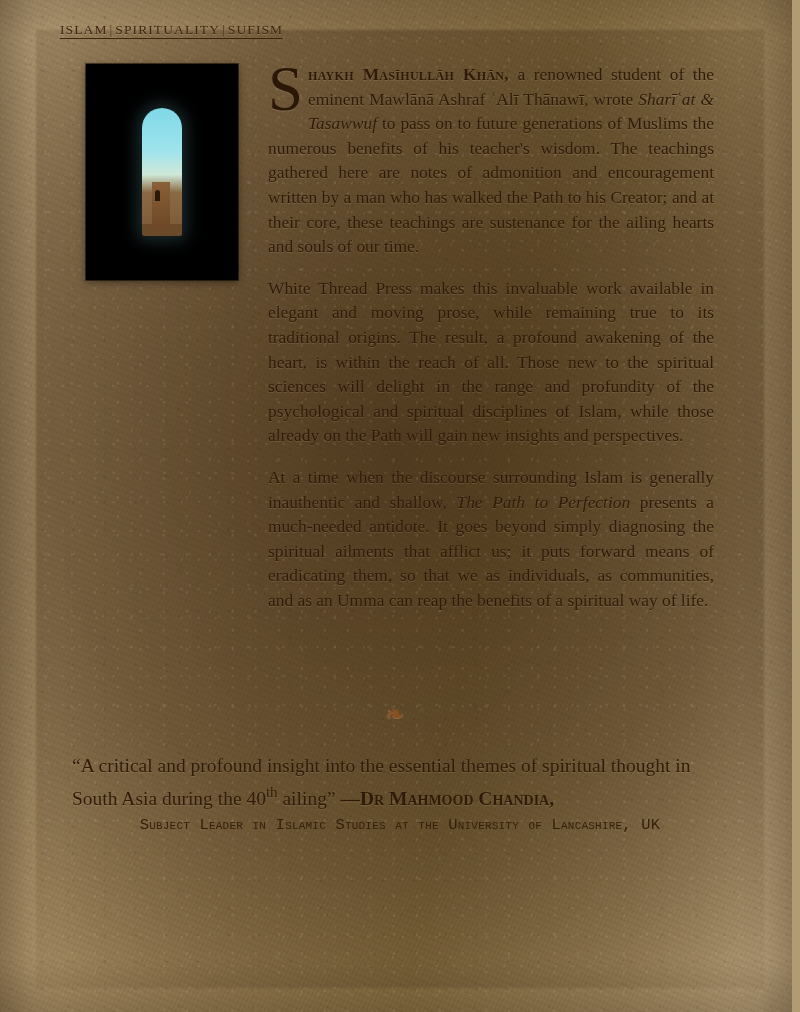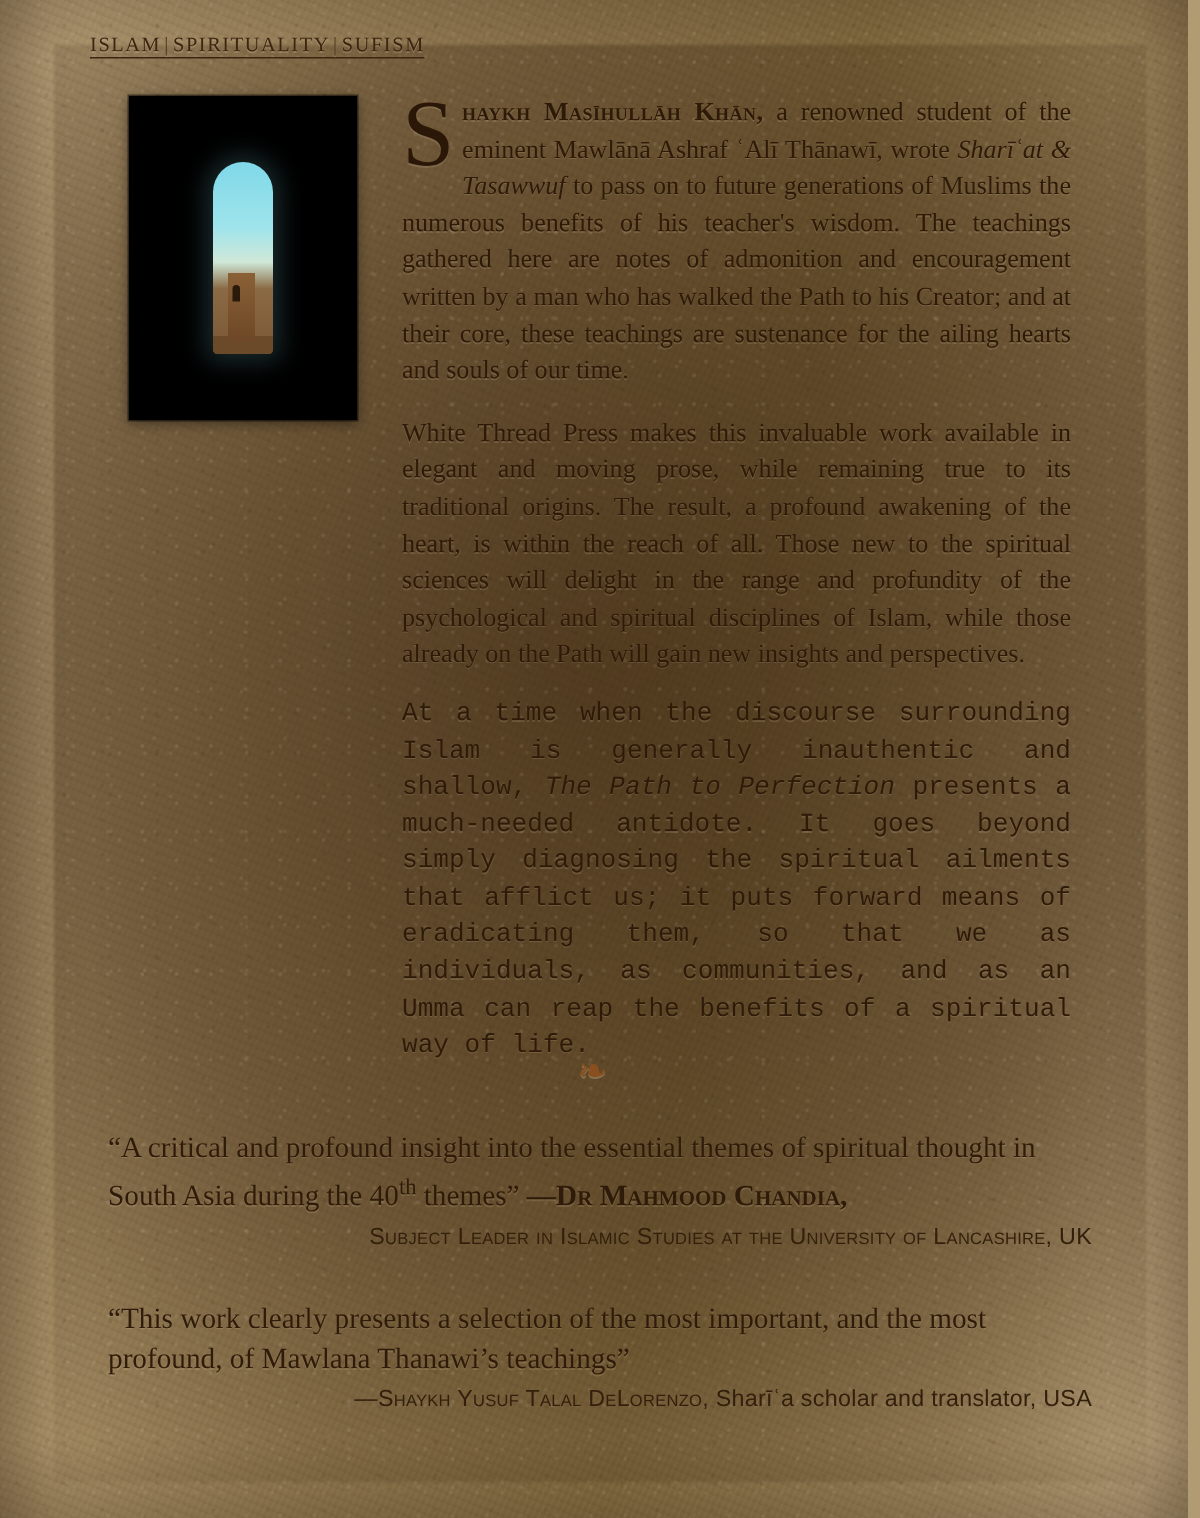--- a/index.html
+++ b/index.html
@@ -107,21 +107,21 @@
   }
   #body-copy p {
     margin: 0 0 17px 0;
     font-family: "Liberation Serif", serif;
     font-size: 17.4px;
     line-height: 24.6px;
     color: #2e1a08;
     text-align: justify;
     text-shadow: 0 1px 0 rgba(255,238,208,0.13);
   }
-  #body-copy p:last-child { margin-bottom: 0; font-family: Liberation Mono, monospace; }
+  #body-copy p:last-child { margin-bottom: 0; }
   .dropcap {
     float: left;
     font-family: "Liberation Serif", serif;
     font-size: 63px;
     line-height: 50px;
     padding: 2px 5px 0 0;
     color: #2b1707;
     font-weight: normal;
   }
   .sc { font-variant: small-caps; letter-spacing: .3px; font-weight: bold; }
@@ -146,25 +146,25 @@
   .blurb { margin-bottom: 30px; }
   .blurb .quote {
     font-family: "Liberation Serif", serif;
     font-size: 19.5px;
     line-height: 27px;
     color: #2f1b09;
     text-shadow: 0 1px 0 rgba(255,238,208,0.12);
   }
   .blurb .quote sup { font-size: 15px; vertical-align: super; }
   .blurb .attrib {
-    font-family: Liberation Sans, sans-serif;
+    font-family: Liberation Mono, monospace;
     font-size: 15.5px;
     line-height: 22px;
     color: #33200c;
-    text-align: right;
+    text-align: center;
     margin-top: 2px;
     font-variant: small-caps;
     letter-spacing: .2px;
   }
   .blurb .attrib .plain { font-variant: normal; }
   .inline-attrib { font-variant: small-caps; font-weight: bold; }
 </style>
 </head>
 <body>
 
@@ -192,25 +192,21 @@
       <p>White Thread Press makes this invaluable work available in elegant and moving prose, while remaining true to its traditional origins. The result, a profound awakening of the heart, is within the reach of all. Those new to the spiritual sciences will delight in the range and profundity of the psychological and spiritual disciplines of Islam, while those already on the Path will gain new insights and perspectives.</p>
 
       <p><span>At a time when the discourse surrounding Islam is generally inauthentic and shallow, </span><span class="ital">The Path to Perfection</span><span> presents a much-needed antidote. It goes beyond simply diagnosing the spiritual ailments that afflict us; it puts forward means of eradicating them, so that we as individuals, as communities, and as an Umma can reap the benefits of a spiritual way of life.</span></p>
     </div>
 
     <div id="ornament">❧</div>
 
     <div id="blurbs">
 
       <div class="blurb">
-        <div class="quote"><span>“A critical and profound insight into the essential themes of spiritual thought in South Asia during the 40</span><sup>th</sup><span> themes”</span> <span class="inline-attrib">—Dr Mahmood Chandia,</span></div>
+        <div class="quote"><span>“A critical and profound insight into the essential themes of spiritual thought in South Asia during the 40</span><sup>th</sup><span> ailing”</span> <span class="inline-attrib">—Dr Mahmood Chandia,</span></div>
         <div class="attrib">Subject Leader in Islamic Studies at the University of Lancashire, UK</div>
       </div>
 
-      <div class="blurb">
-        <div class="quote">“This work clearly presents a selection of the most important, and the most profound, of Mawlana Thanawi’s teachings”</div>
-        <div class="attrib"><span>—Shaykh Yusuf Talal DeLorenzo,</span><span class="plain"> Sharīʿa scholar and translator, USA</span></div>
-      </div>
 
     </div>
 
   </div>
 </div>
 
 </body></html>

